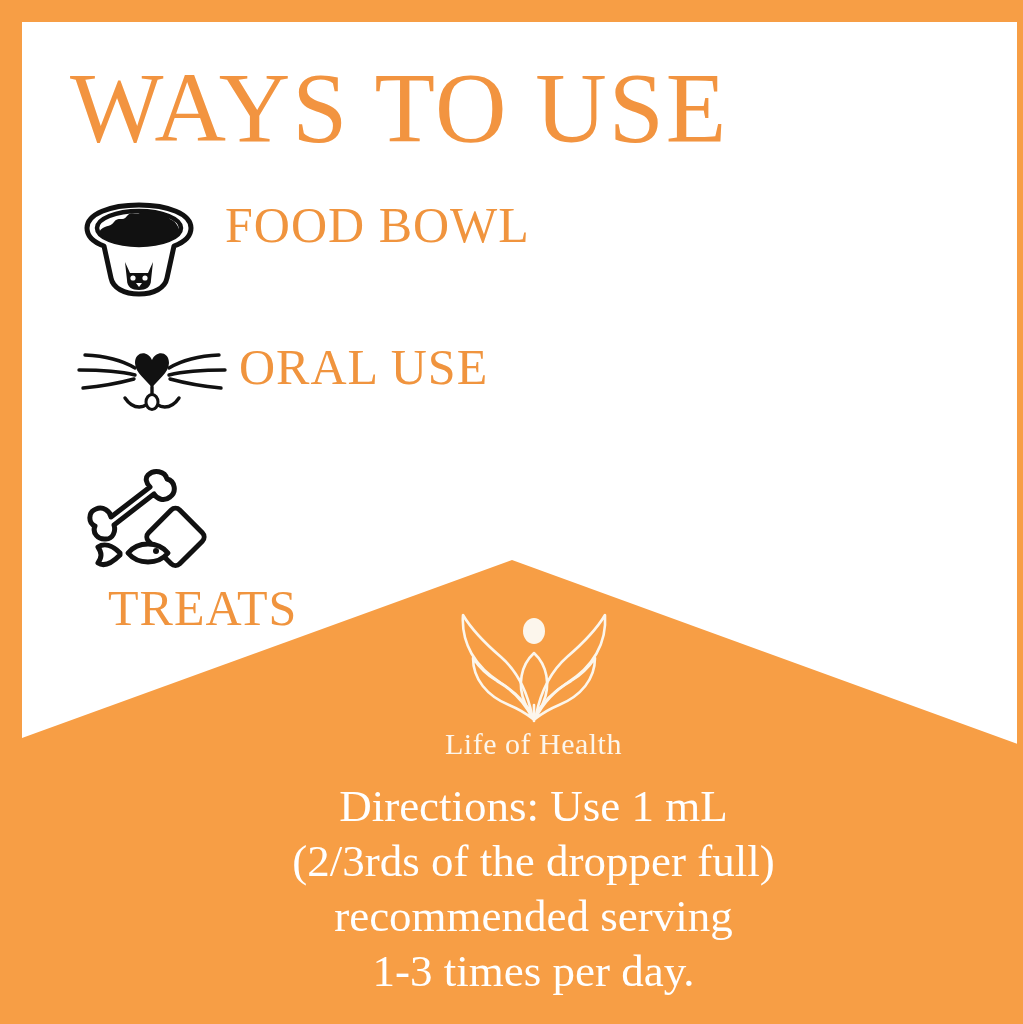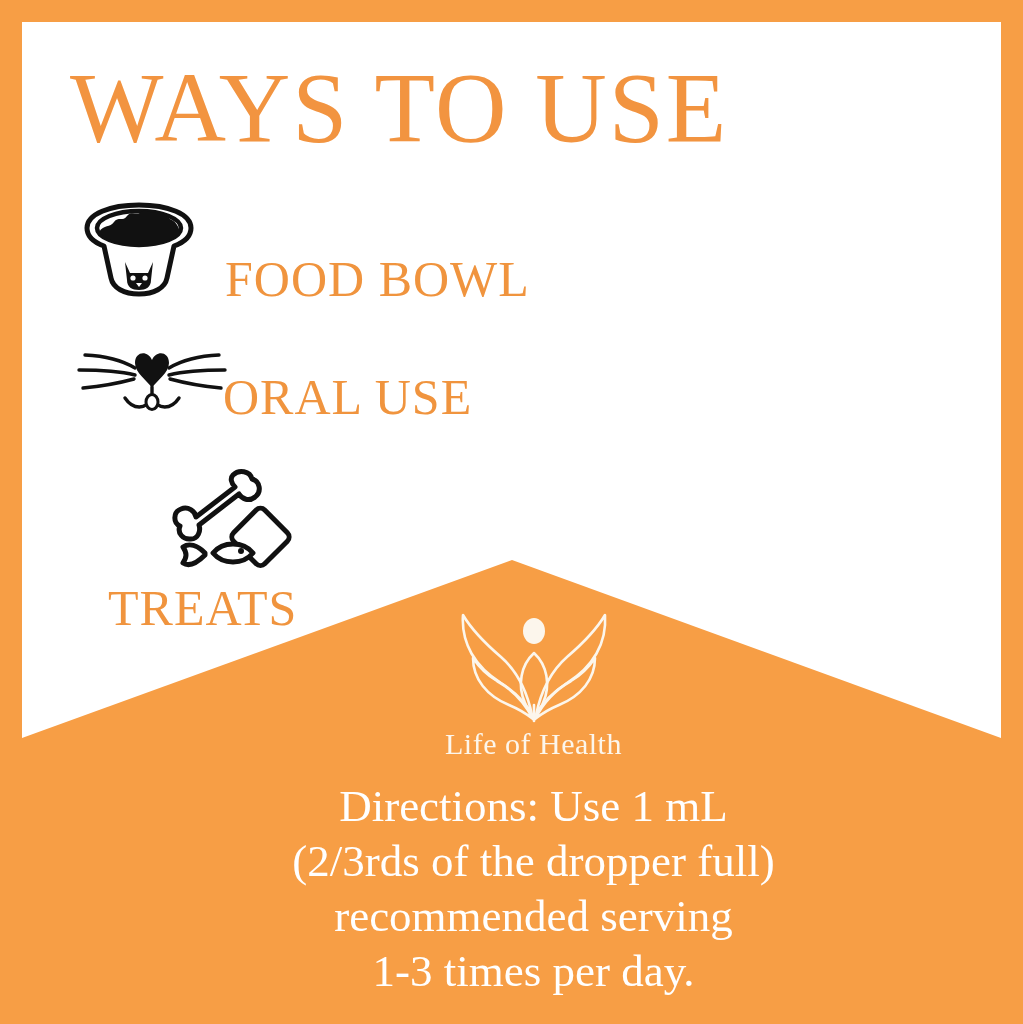--- a/index.html
+++ b/index.html
@@ -21,58 +21,59 @@
 
   
   #inner-panel {
     position: absolute;
     left: 22px;
     top: 22px;
     width: 979px;
     height: 980px;
     background: #ffffff;
     overflow: hidden;
+    padding-left: 16px;
   }
 
   
   #heading {
     position: absolute;
     left: 48px;
     top: 36px;
     font-size: 99px;
     line-height: 1;
     letter-spacing: 2px;
     color: #F29440;
     font-family: "Liberation Serif", "DejaVu Serif", serif;
     white-space: nowrap;
   }
 
   
   .usage-row {
     position: absolute;
     display: flex;
-    align-items: flex-end;
+    align-items: flex-start;
   }
   .usage-icon {
     flex: 0 0 auto;
     display: block;
   }
   .usage-label {
     color: #F0943E;
     font-size: 50px;
     line-height: 1;
     letter-spacing: 1px;
     white-space: nowrap;
     font-family: "Liberation Serif", "DejaVu Serif", serif;
   }
 
   #row-food  { left: 55px; top: 178px; }
   #row-food .usage-label  { margin-left: 24px; }
 
-  #row-oral  { left: 55px; top: 320px; }
+  #row-oral  { left: 55px; top: 320px; gap: 16px; }
   #row-oral .usage-label  { margin-left: -4px; }
 
   #row-treats{ left: 62px; top: 445px; flex-direction: column; }
   #row-treats .usage-label{ margin-left: 24px; }
 
   
   #chevron {
     position: absolute;
     left: 0;
     top: 0;

